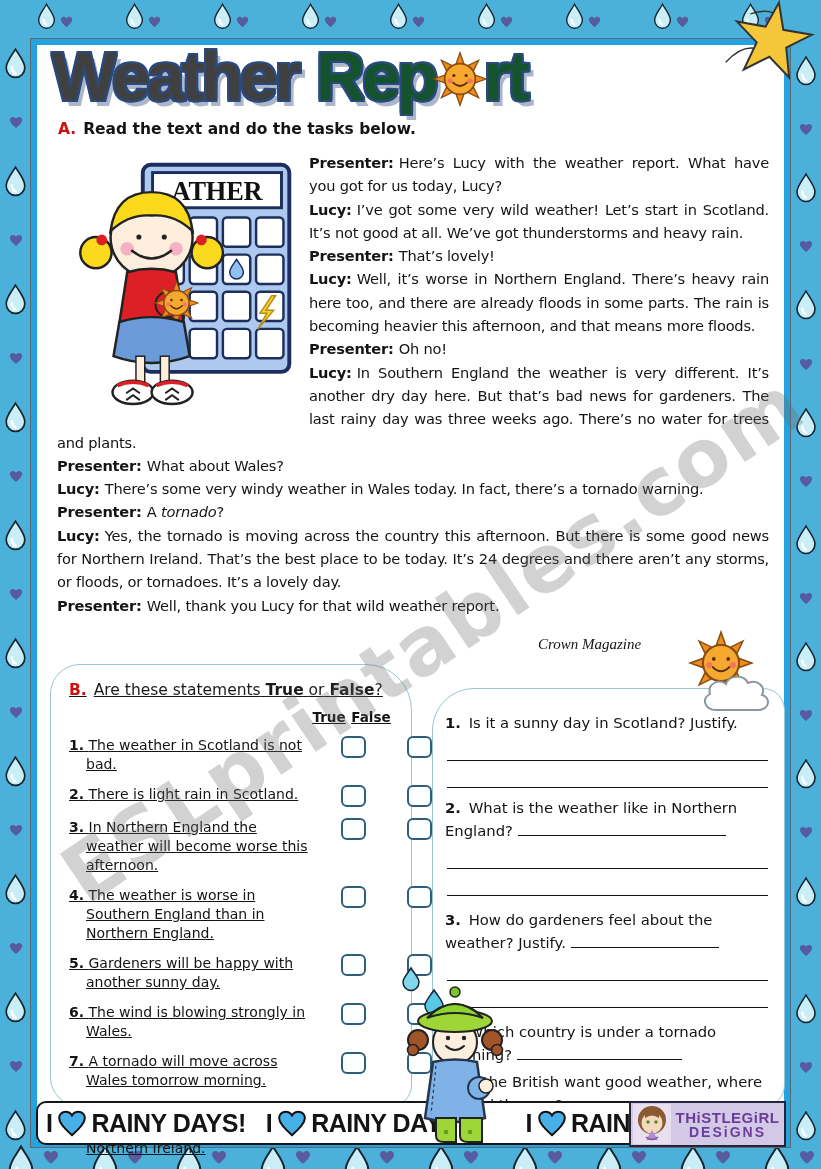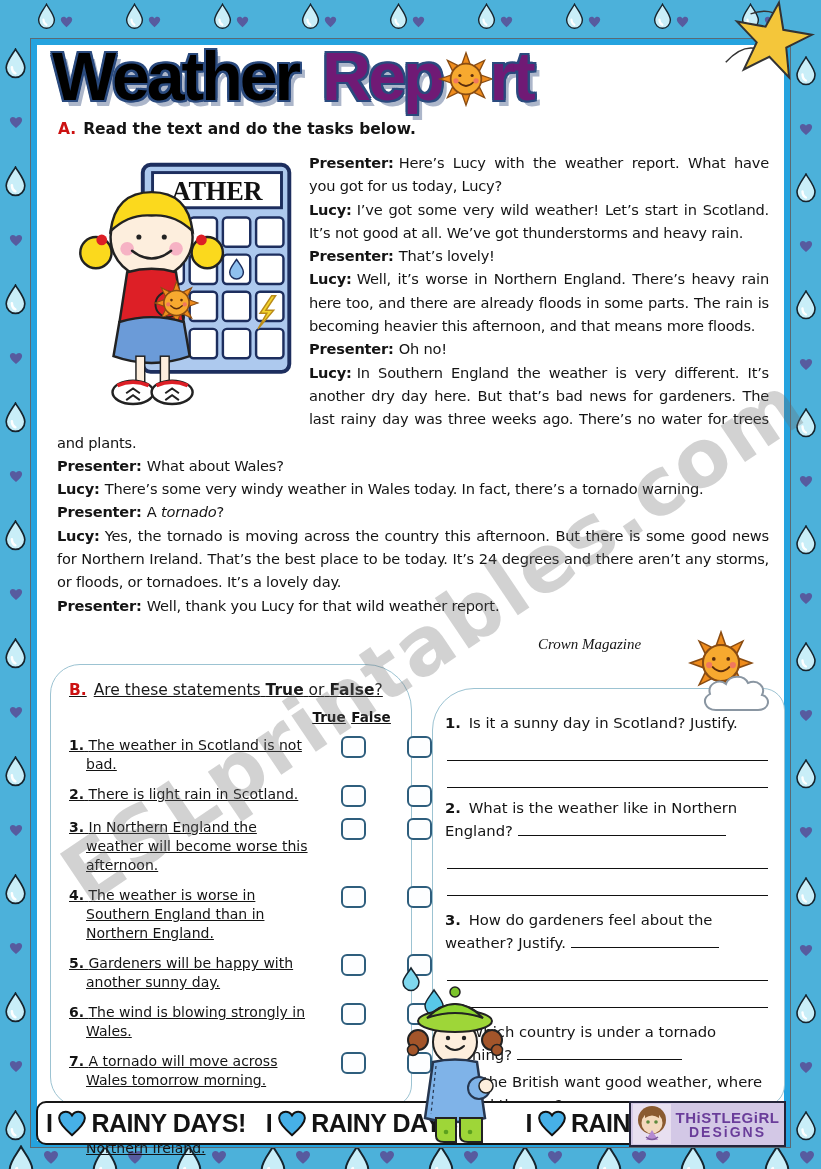--- a/index.html
+++ b/index.html
@@ -23,22 +23,22 @@
   .strip-bottom .ddrop{width:30px;height:38px;}
   .strip-bottom .dheart{width:16px;height:15px;margin-top:5px;}
   
   #page{position:absolute;left:30px;top:38px;width:761px;height:1110px;background:#ffffff;
         border:7px solid #25a3df;outline:1px solid #5a6a74;outline-offset:-1px;box-sizing:border-box;z-index:1;}
   
   #title{position:absolute;left:52px;top:36px;z-index:2;display:flex;align-items:center;}
   .tword{font-family:"Liberation Sans",sans-serif;font-weight:bold;font-size:68px;letter-spacing:-3px;line-height:80px;
      text-shadow:-2px -2px 0 #2a4a7e,2px -2px 0 #2a4a7e,-2px 2px 0 #2a4a7e,2px 2px 0 #2a4a7e,
                  0 -2px 0 #2a4a7e,0 2px 0 #2a4a7e,-2px 0 0 #2a4a7e,2px 0 0 #2a4a7e,5px 6px 0 rgba(90,110,150,0.5);}
-  .tyellow{color:#000000;margin-right:24px;}
-  .tgreen{color:#701a75;}
+  .tyellow{color:#404040;margin-right:18px;}
+  .tgreen{color:#14532d;}
   #title-sun{margin:6px -4px 0 -4px;}
   
   #section-a{position:absolute;left:58px;top:120px;z-index:2;font-size:15.5px;font-weight:bold;}
   .red-label{color:#cc1111;margin-right:7px;font-weight:bold;}
   #dialogue{position:absolute;left:57px;top:151px;width:712px;z-index:2;font-size:14.6px;line-height:23.3px;
             text-align:justify;letter-spacing:-0.2px;}
   #calendar-clip{float:left;width:238px;height:252px;margin:4px 14px 2px 0;}
   .turn .spk{margin-right:5px;}
   
   #watermark{position:absolute;left:45px;top:845px;width:920px;z-index:4;pointer-events:none;

